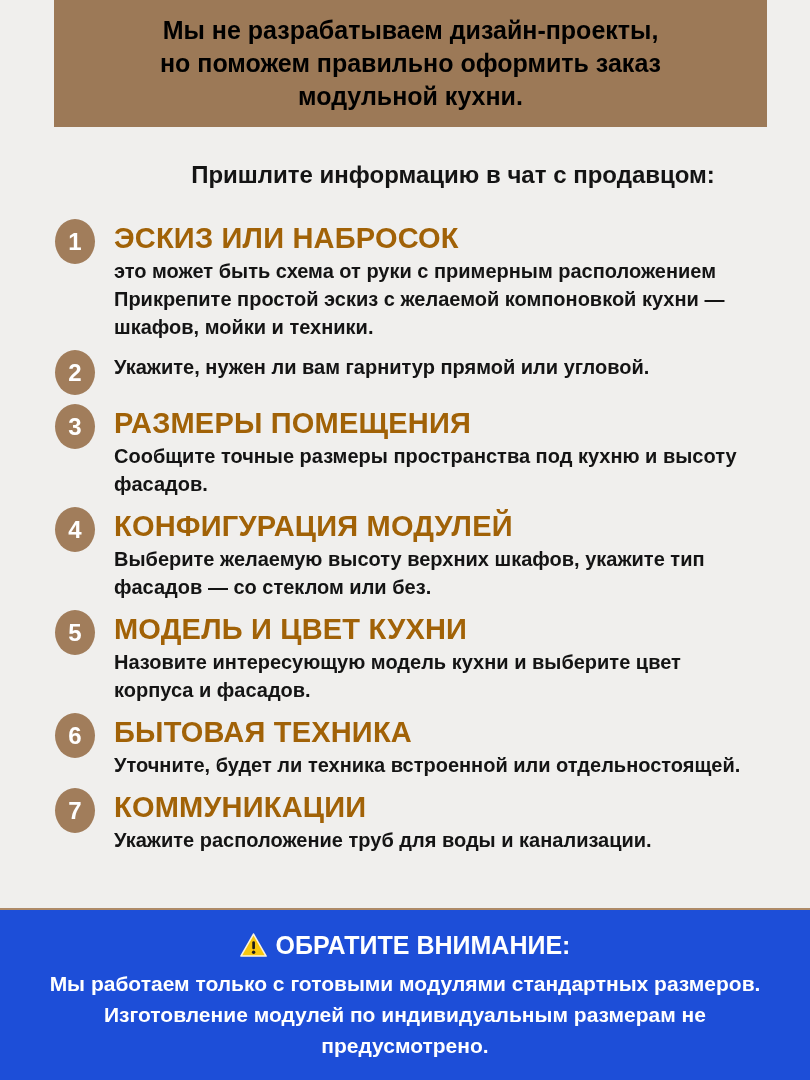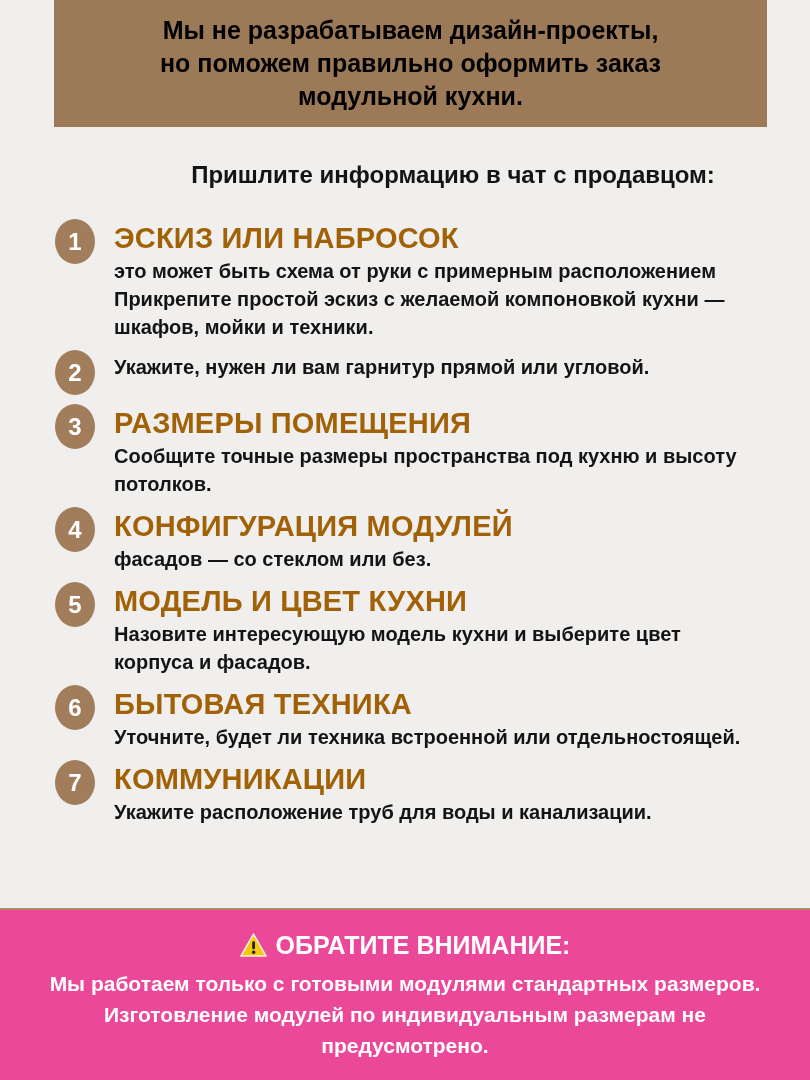--- a/index.html
+++ b/index.html
@@ -77,21 +77,21 @@
     font-size: 20px; font-weight: 700;
     line-height: 28px;
     white-space: nowrap;
   }
 
   
   .notice {
     position: absolute;
     left: 0; top: 908px;
     width: 810px; height: 172px;
-    background: #ec4899;
+    background: #1d4ed8;
     border-top: 2px solid #AE8A67;
     box-sizing: border-box;
     display: flex; flex-direction: column;
     align-items: center;
     padding-top: 21px;
   }
   .notice-title-row {
     display: flex; align-items: center; gap: 9px;
     margin-bottom: 8px;
   }
@@ -143,30 +143,31 @@
           </div>
       </div>
     </div>
 
     <div class="step">
       <div class="badge">3</div>
       <div class="step-text">
         <div class="step-title">РАЗМЕРЫ ПОМЕЩЕНИЯ</div>
         <div class="step-desc">
             <div class="desc-line">Сообщите точные размеры пространства под кухню и высоту</div>
-            <div class="desc-line">потолков.</div>
+            <div class="desc-line">фасадов.</div>
           </div>
       </div>
     </div>
 
     <div class="step">
       <div class="badge">4</div>
       <div class="step-text">
         <div class="step-title">КОНФИГУРАЦИЯ МОДУЛЕЙ</div>
         <div class="step-desc">
+            <div class="desc-line">Выберите желаемую высоту верхних шкафов, укажите тип</div>
             <div class="desc-line">фасадов — со стеклом или без.</div>
           </div>
       </div>
     </div>
 
     <div class="step">
       <div class="badge">5</div>
       <div class="step-text">
         <div class="step-title">МОДЕЛЬ И ЦВЕТ КУХНИ</div>
         <div class="step-desc">

